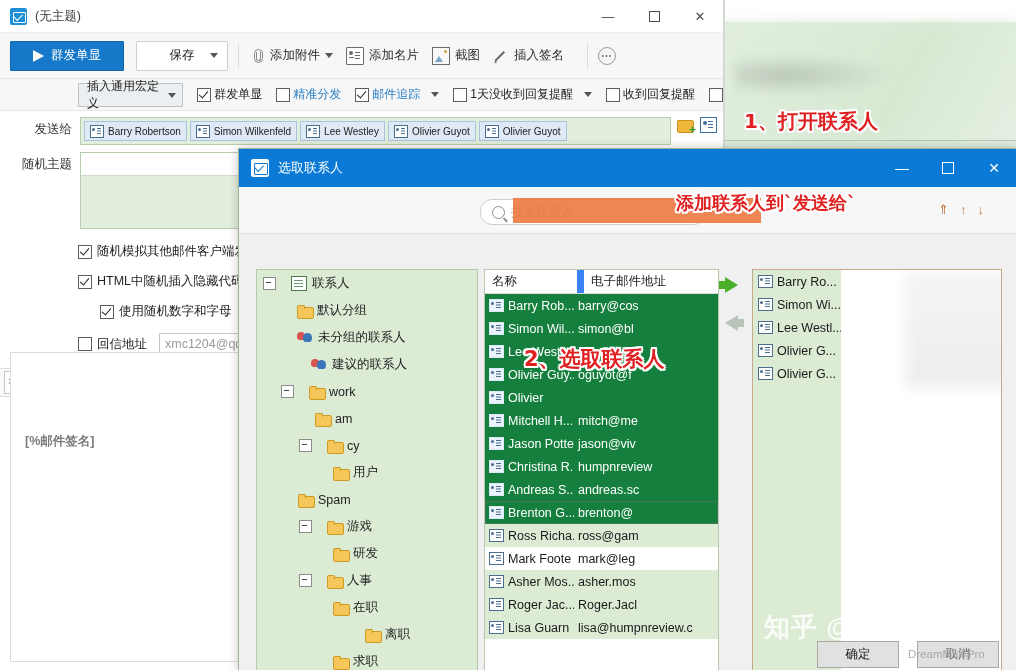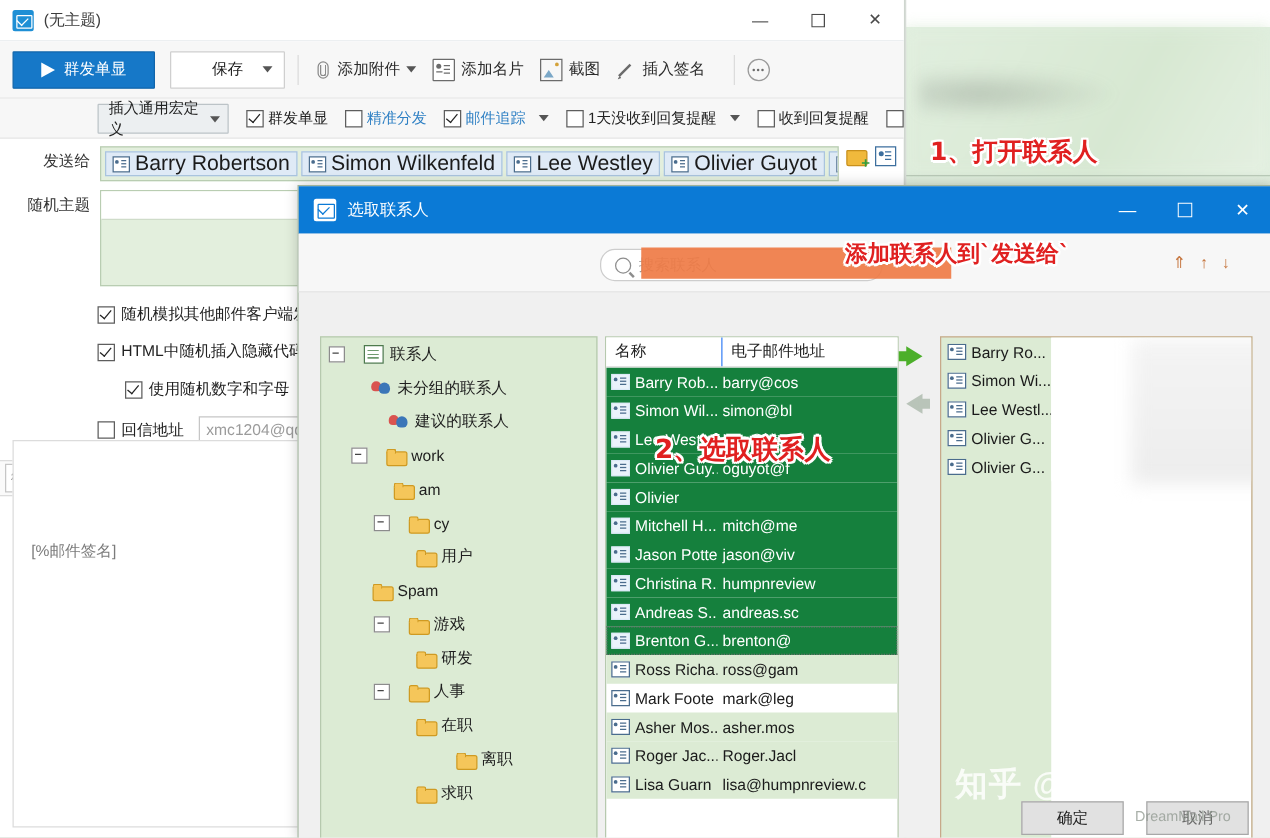--- a/index.html
+++ b/index.html
@@ -89,21 +89,21 @@
     border-right:1.6px solid #222;border-bottom:1.6px solid #222;transform:rotate(40deg);}
   .lnk{color:#2f80c4;}
   .mini-caret{margin-left:8px;}
 
   
   #field-to{display:flex;align-items:flex-start;padding:6px 0 0 0;}
   .fld-label{width:72px;text-align:right;padding-right:8px;font-size:12.5px;color:#333;padding-top:4px;}
   #to-box{flex:1;min-height:22px;margin-right:0;background:#e3efdd;border:1px solid #b9cdb2;
     display:flex;align-items:center;gap:3px;padding:2px 3px;overflow:hidden;}
   .chip{background:#dfeaf6;border:1px solid #a9c4de;height:18px;display:flex;align-items:center;
-    gap:4px;padding:0 5px;font-size:17px;color:#1b1b1b;white-space:nowrap;}
+    gap:4px;padding:0 5px;font-size:10px;color:#1b1b1b;white-space:nowrap;}
   .chip-ico{width:12px;height:11px;border:1px solid #4a6c8d;background:#fff;position:relative;flex:none;}
   .chip-ico:before{content:"";position:absolute;left:1px;top:2px;width:3px;height:3px;border-radius:50%;background:#4a6c8d;}
   .chip-ico:after{content:"";position:absolute;left:6px;top:2.5px;width:4px;height:1px;background:#4a6c8d;
     box-shadow:0 2.5px 0 #4a6c8d,0 5px 0 #4a6c8d;}
   .to-tools{display:flex;align-items:center;gap:6px;padding:0 6px;}
   .ico-folderplus{width:17px;height:15px;position:relative;}
   .ico-folderplus:before{content:"";position:absolute;left:0;top:2px;width:15px;height:11px;background:#f0b93c;
     border:1px solid #c8901c;border-radius:1px 2px 2px 2px;}
   .ico-folderplus:after{content:"+";position:absolute;right:-2px;bottom:-4px;color:#2f9e3f;font-weight:bold;font-size:12px;}
   .ico-bookcard{width:15px;height:14px;border:1.3px solid #3d6f9e;background:#fff;position:relative;}
@@ -127,21 +127,21 @@
   .fontsel{height:21px;width:86px;background:#fff;border:1px solid #c6c6c6;display:flex;align-items:center;
     padding-left:4px;font-size:12px;color:#333;}
   .combo-arrow{width:18px;height:21px;background:#eceff1;border:1px solid #c6c6c6;border-left:none;
     display:flex;align-items:center;justify-content:center;}
   .sizesel{height:21px;width:38px;background:#fff;border:1px solid #c6c6c6;margin-left:2px;}
   .emoji{margin-left:6px;font-size:14px;}
   .tb-sep2{width:1px;height:18px;background:#d4d4d4;margin:0 6px;}
 
   #editor-body{position:absolute;left:10px;top:352px;width:230px;height:308px;background:#fff;
     border:1px solid #dcdcdc;}
-  #signature-text{position:absolute;left:14px;top:80px;color:#7b7b7b;font-size:12.5px;}
+  #signature-text{position:absolute;left:14px;top:80px;color:#7b7b7b;font-size:12.5px;font-weight:bold;}
 
   
   #contact-dialog{position:absolute;left:238px;top:148px;width:778px;height:522px;background:#f0f0f0;
     border:1px solid #9fb39a;box-shadow:0 0 10px rgba(0,0,0,.22);}
   #dlg-titlebar{height:38px;background:#0b7ad6;display:flex;align-items:center;color:#fff;}
   .dlg-icon{width:18px;height:18px;margin-left:12px;margin-right:9px;background:#fff;border-radius:2px;position:relative;flex:none;}
   .dlg-icon:after{content:"";position:absolute;left:3px;top:4px;width:12px;height:10px;border:1.6px solid #0b7ad6;border-radius:1px;}
   .dlg-icon:before{content:"";position:absolute;left:4px;top:5px;width:7px;height:5px;
     border-left:1.6px solid #0b7ad6;border-bottom:1.6px solid #0b7ad6;transform:rotate(-45deg);z-index:2;}
   #dlg-title{font-size:13px;}
@@ -173,21 +173,21 @@
     border:1px solid #cf9a22;border-bottom:none;border-radius:2px 2px 0 0;}
   .ico-people{width:16px;height:13px;position:relative;flex:none;margin-right:5px;}
   .ico-people:before{content:"";position:absolute;left:0;top:1px;width:8px;height:8px;border-radius:50% 50% 40% 40%;
     background:#d9534f;}
   .ico-people:after{content:"";position:absolute;left:6px;top:2px;width:9px;height:9px;border-radius:50% 50% 40% 40%;
     background:#3b76b8;}
 
   #list-panel{position:absolute;left:245px;top:82px;width:233px;height:490px;border:1px solid #b6c9ae;background:#fff;}
   #list-header{height:23px;background:#fff;border-bottom:1px solid #d9d9d9;display:flex;font-size:12.5px;color:#222;}
   #list-header .hcol{display:flex;align-items:center;padding-left:7px;}
-  .hcol.c1{width:85px;border-right:1px solid #3b82f6;}
+  .hcol.c1{width:85px;border-right:7px solid #3b82f6;}
   #list-rows{height:467px;overflow:hidden;position:relative;}
   .lrow{height:23px;display:flex;align-items:center;font-size:12.5px;color:#1a1a1a;}
   .lrow.sel{background:#15803d;color:#fff;}
   .lrow.alt{background:#dcebd4;}
   .lrow.focus{outline:1px dotted #6f6f6f;outline-offset:-1px;}
   .lrow .nm{width:85px;display:flex;align-items:center;gap:4px;padding-left:4px;overflow:hidden;white-space:nowrap;}
   .lrow .em{flex:1;padding-left:4px;overflow:hidden;white-space:nowrap;}
   .ico-contact{width:13px;height:11px;border:1px solid #4a6c8d;background:#fff;position:relative;flex:none;}
   .ico-contact:before{content:"";position:absolute;left:1px;top:2px;width:3px;height:3px;border-radius:50%;background:#4a6c8d;}
   .ico-contact:after{content:"";position:absolute;left:6px;top:2px;width:5px;height:1px;background:#4a6c8d;
@@ -434,20 +434,24 @@
       <div id="tree-box">
 
         <div class="tnode" style="padding-left:6px">
           <span class="tog"></span>
           <span class="dots"></span>
           <span class="ico-book"></span>
           <span>联系人</span>
         </div>
 
         <div class="tnode" style="padding-left:40px">
+          <span class="ico-folder"></span>
+          <span>默认分组</span>
+        </div>
+        <div class="tnode" style="padding-left:40px">
           <span class="ico-people"></span>
           <span>未分组的联系人</span>
         </div>
         <div class="tnode" style="padding-left:54px">
           <span class="ico-people"></span>
           <span>建议的联系人</span>
         </div>
 
         <div class="tnode" style="padding-left:24px">
           <span class="tog"></span>

